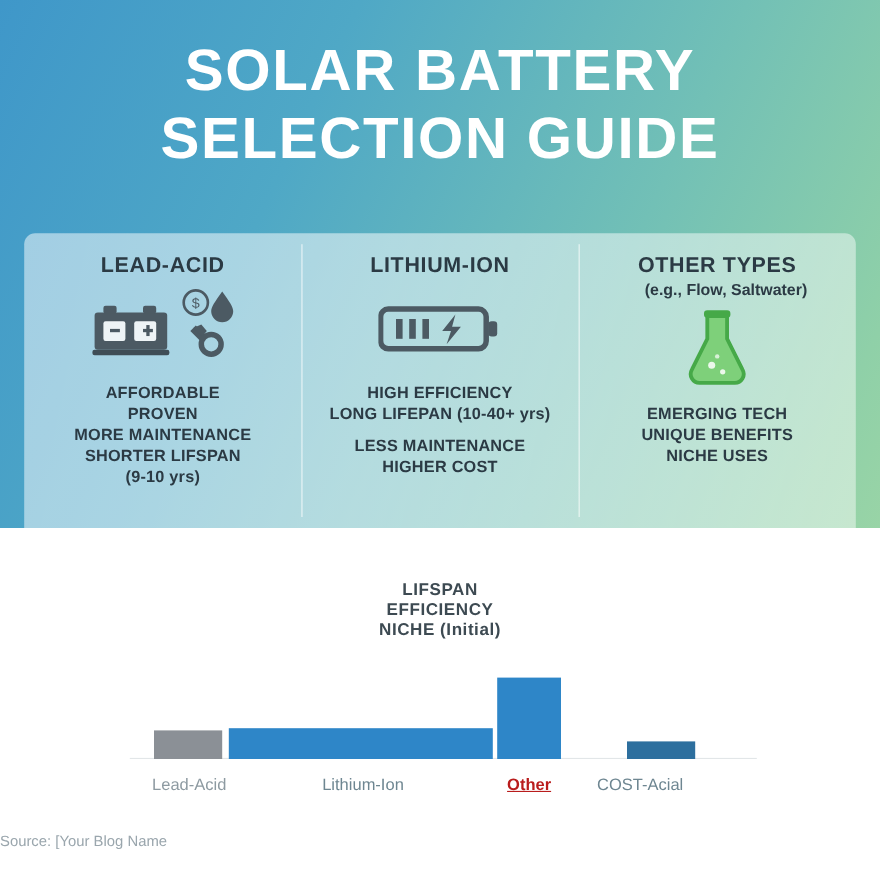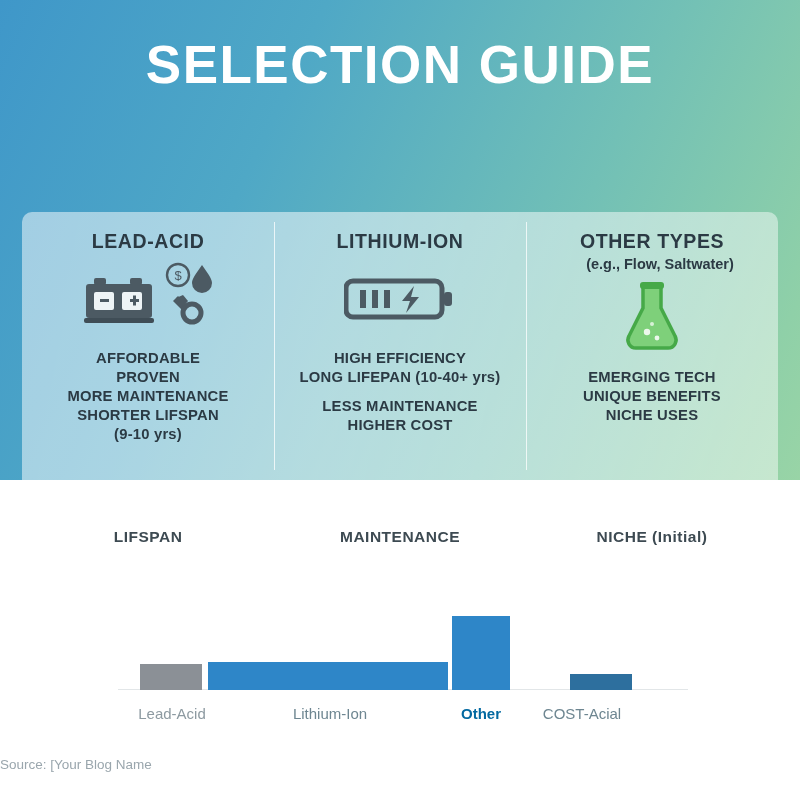--- a/index.html
+++ b/index.html
@@ -91,20 +91,21 @@
   
   .chart-area {
     position: absolute;
     left: 0; right: 0; top: 480px; bottom: 0;
     background: #ffffff;
   }
   .chart-head {
     position: absolute;
     top: 48px; left: 22px; width: 756px;
     display: flex;
+    flex-direction: column;
   }
   .chart-head > div {
     flex: 1 1 0;
     text-align: center;
     color: #3d4a52;
     font-weight: bold;
     font-size: 15.5px;
     letter-spacing: 0.5px;
   }
 
@@ -125,36 +126,37 @@
   }
   .tick {
     position: absolute;
     bottom: 16px;
     font-size: 15px;
     text-align: center;
     white-space: nowrap;
   }
   .tick.grey { color: #8d9aa1; }
   .tick.blue { color: #6e8691; }
-  .tick.green { color: #0369a1; font-weight: bold; }
+  .tick.green { color: #b91c1c; font-weight: bold; text-decoration: underline; }
 
   .source {
     position: absolute;
     bottom: 28px; left: 0; right: 0;
     text-align: left;
     color: #9aa6ad;
     font-size: 13.5px;
   }
 </style>
 </head>
 <body>
 
 <div class="canvas">
 
   <div class="title-wrap">
+    <div class="title-line">SOLAR BATTERY</div>
     <div class="title-line">SELECTION GUIDE</div>
   </div>
 
   <div class="panel">
 
     <div class="col">
       <div class="col-title">LEAD-ACID</div>
       <div class="icon-row">
         <span>
           <svg width="78" height="58" viewBox="0 0 78 58">
@@ -230,21 +232,21 @@
         <span style="white-space: pre-line;">EMERGING TECH
 UNIQUE BENEFITS
 NICHE USES</span>
       </div>
     </div>
   </div>
 
   <div class="chart-area">
     <div class="chart-head">
       <div>LIFSPAN</div>
-      <div>MAINTENANCE</div>
+      <div>EFFICIENCY</div>
       <div>NICHE (Initial)</div>
     </div>
 
     <div class="plot">
       <div class="axis"></div>
 
       <div class="bar" style="left:22px; width:62px; height:26px; background:#8b9096;"></div>
       <div class="bar" style="left:90px; width:240px; height:28px; background:#2e86c8;"></div>
       <div class="bar" style="left:334px; width:58px; height:74px; background:#2e86c8;"></div>
       <div class="bar" style="left:452px; width:62px; height:16px; background:#2d6f9e;"></div>

